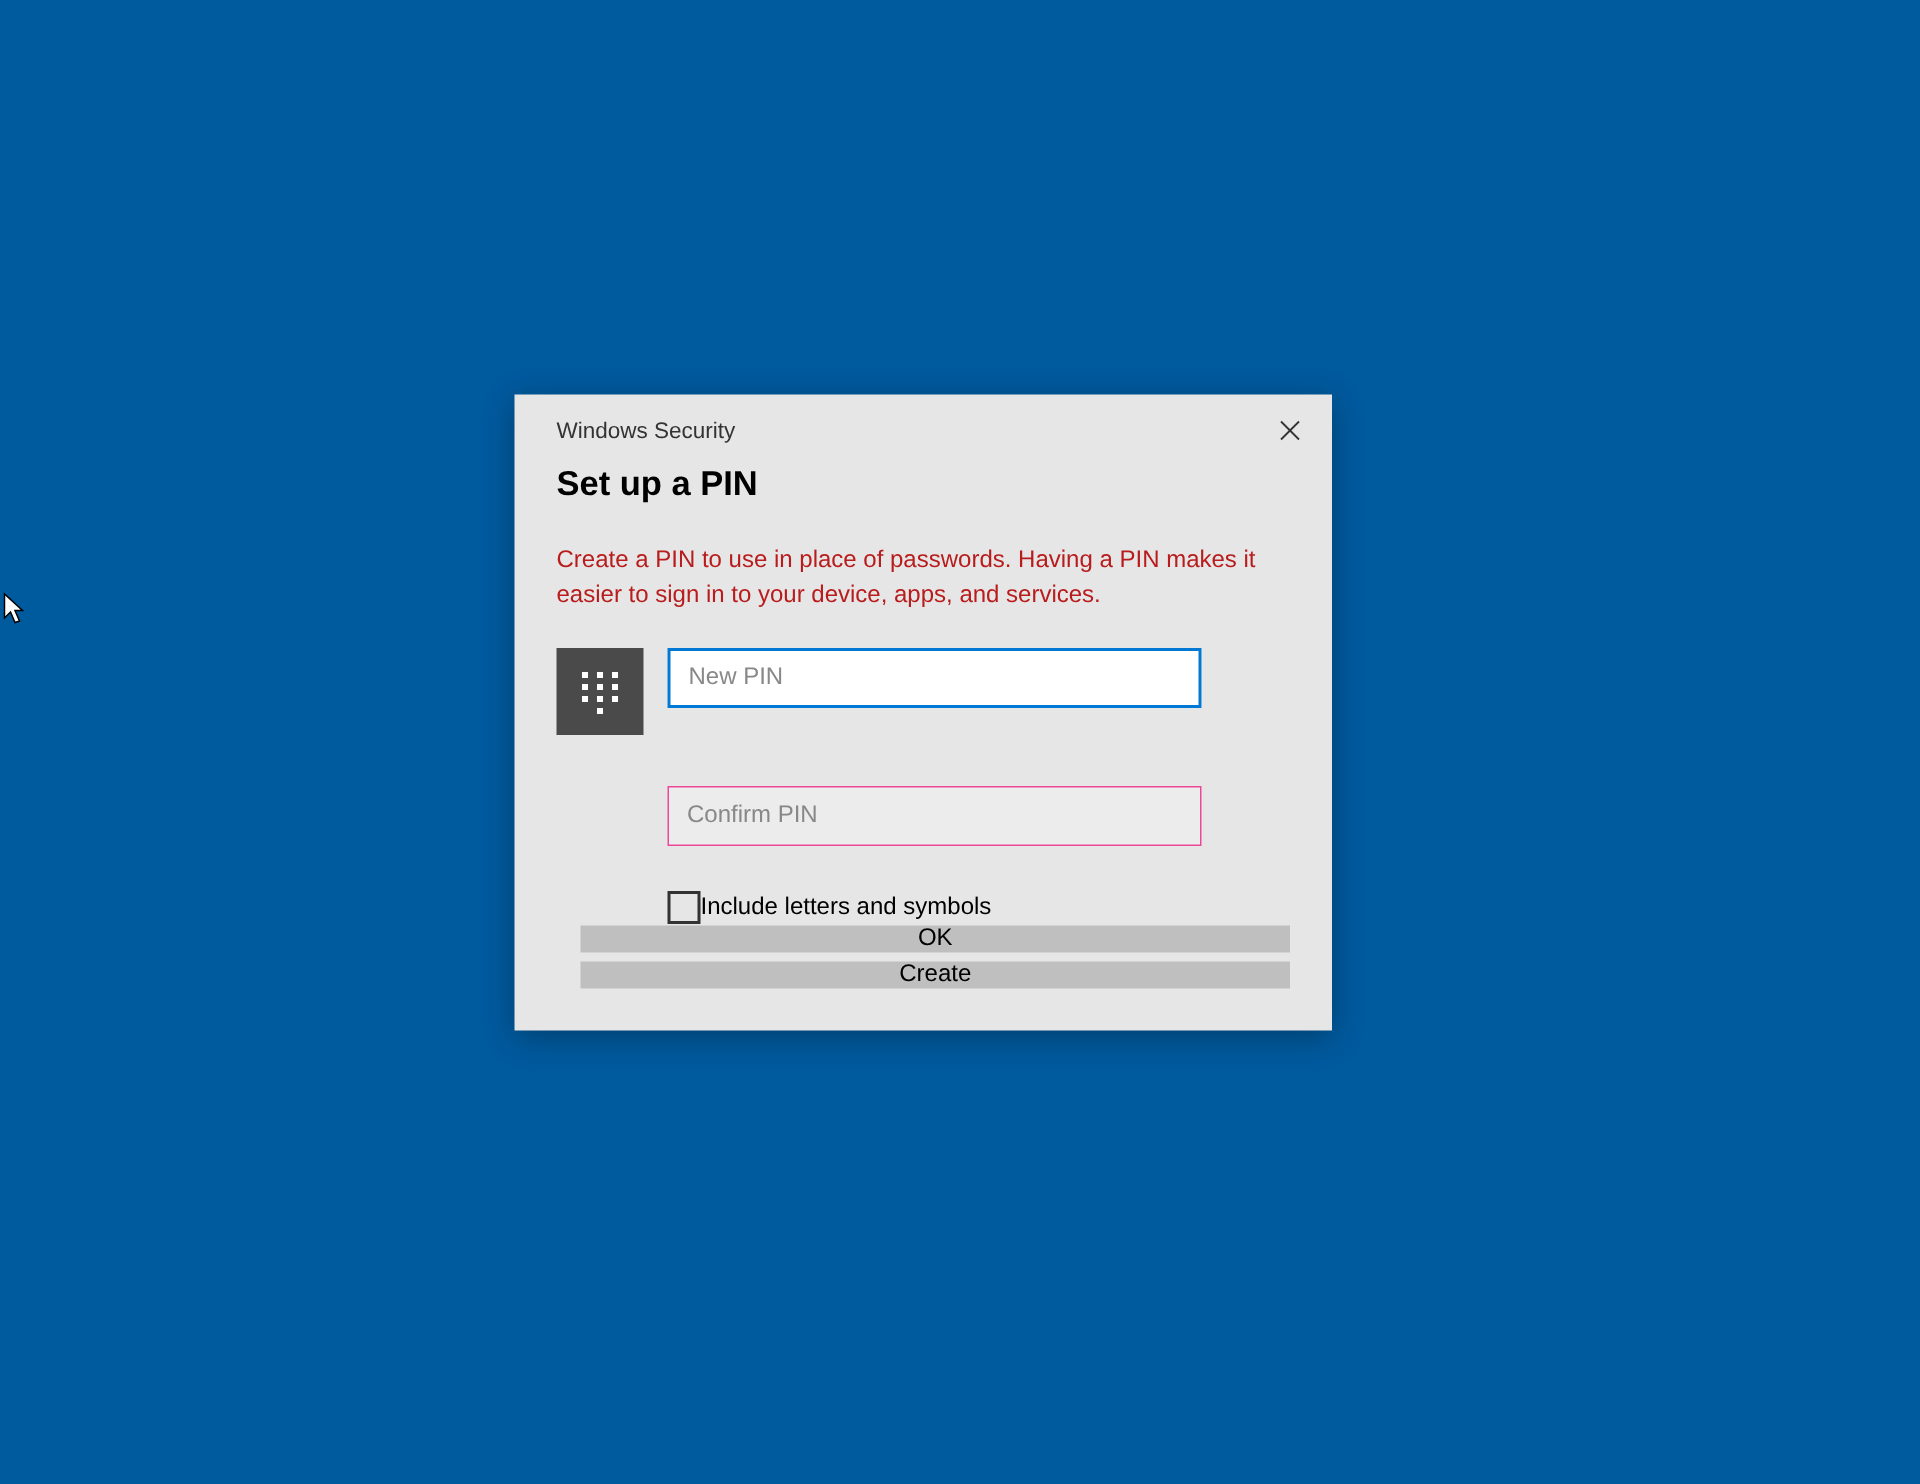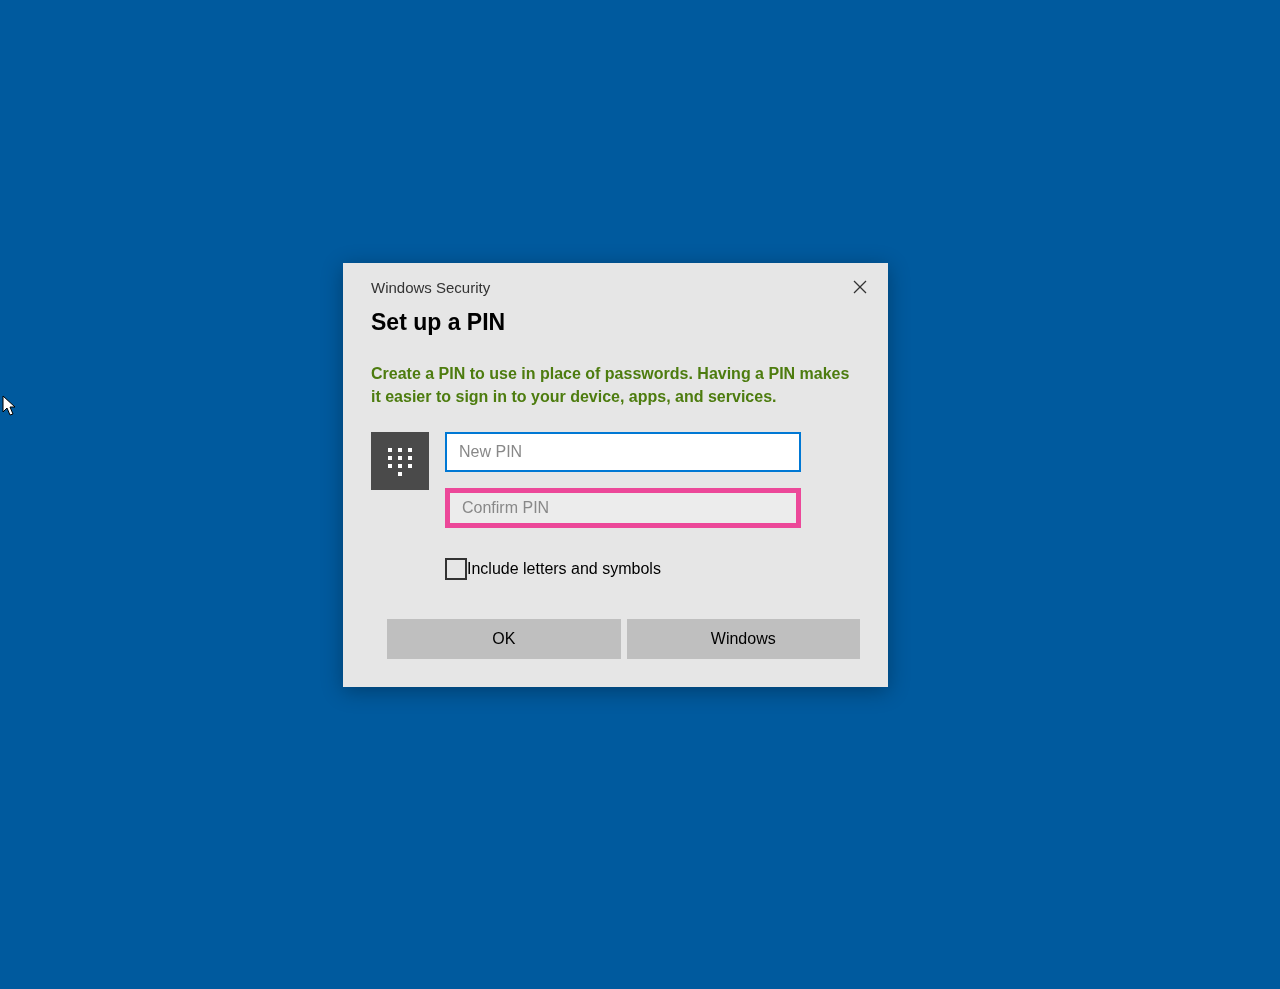--- a/index.html
+++ b/index.html
@@ -59,24 +59,24 @@
       height: 14px;
     }
     .dialog-title {
       font-size: 23px;
       font-weight: 700;
       color: #000;
       padding: 8px 28px 0 28px;
     }
     .dialog-description {
       font-size: 16px;
-      color: #4d7c0f;
+      color: #b91c1c;
       padding: 26px 32px 0 28px;
       line-height: 1.45;
-      font-weight: 700;
+      font-weight: 400;
     }
     .input-section {
       display: flex;
       padding: 24px 28px 0 28px;
       gap: 16px;
     }
     .keypad-icon {
       width: 58px;
       height: 58px;
       background-color: #4a4a4a;
@@ -101,22 +101,23 @@
       height: 40px;
       padding: 0 12px;
       font-size: 16px;
       font-family: inherit;
       background-color: #fff;
       border: 2px solid #0078d4;
       outline: none;
       color: #1d4ed8;
     }
     .pin-input.confirm {
-      border: 5px solid #ec4899;
+      border: 1px solid #ec4899;
       background-color: #ececec;
+      margin-top: 36px;
     }
     .pin-input::placeholder {
       color: #888;
     }
     .checkbox-row {
       display: flex;
       align-items: center;
       margin-top: 14px;
     }
     .checkbox {
@@ -132,20 +133,21 @@
       color: #000;
       cursor: pointer;
     }
     .button-row {
       position: absolute;
       bottom: 28px;
       left: 44px;
       right: 28px;
       display: flex;
       gap: 6px;
+      flex-direction: column;
     }
     .dialog-button {
       flex: 1;
       height: 40px;
       background-color: #bfbfbf;
       border: none;
       font-size: 16px;
       font-family: inherit;
       color: #000;
       cursor: pointer;
@@ -195,15 +197,15 @@
       <input type="password" class="pin-input confirm" placeholder="Confirm PIN" style="">
       <div class="checkbox-row">
         <div class="checkbox"></div>
         <label class="checkbox-label">Include letters and symbols</label>
       </div>
     </div>
   </div>
 
   <div class="button-row">
     <button class="dialog-button">OK</button>
-    <button class="dialog-button">Windows</button>
+    <button class="dialog-button">Create</button>
   </div>
 </div>
 
 </body></html>

